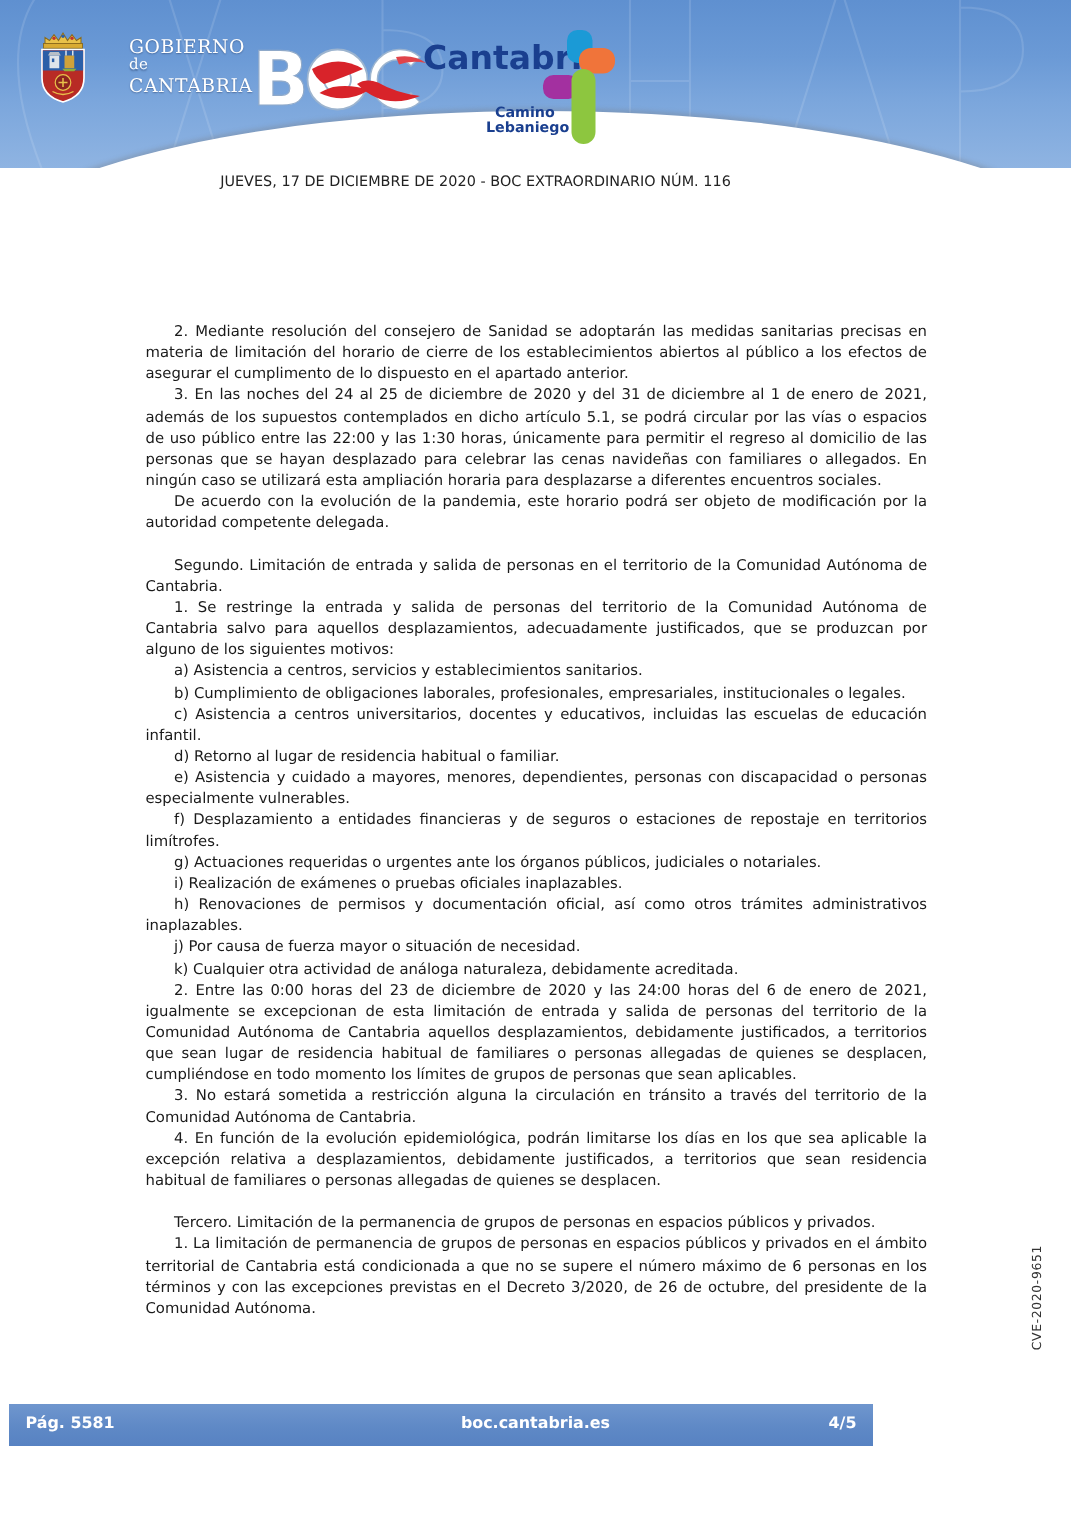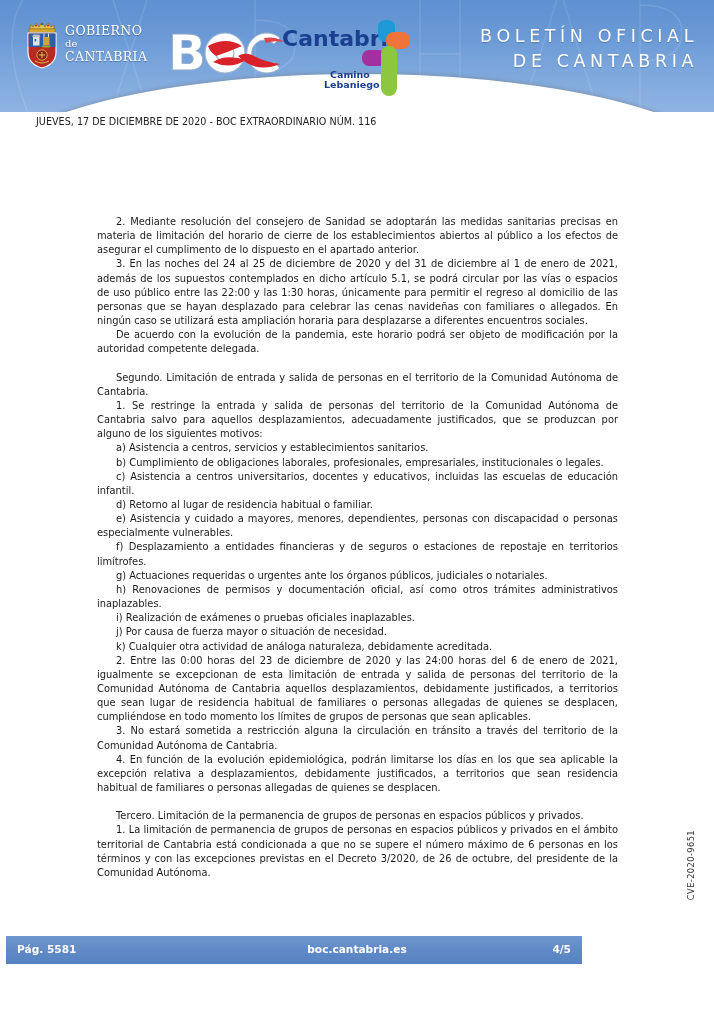--- a/index.html
+++ b/index.html
@@ -57,21 +57,21 @@
     background: #b9bcbf;
     border-radius: 50% 50% 0 0 / 100% 100% 0 0;
   }
 
   
   .gob-block {
     position: absolute;
     left: 22px; top: 18px;
     display: flex;
     align-items: center;
-    gap: 3px;
+    gap: 24px;
   }
   .escudo {
     position: relative;
     width: 40px; height: 52px;
   }
   .escudo svg { display:block; }
   .gob-text {
     color: #ffffff;
     font-family: "DejaVu Serif", "Liberation Serif", serif;
     line-height: 1.12;
@@ -106,24 +106,24 @@
     letter-spacing: 4.6px;
     line-height: 1.45;
     text-shadow: 0 1px 1px rgba(30,50,90,0.30);
   }
 
   
   .date-line {
     position: absolute;
     left: 0; top: 116px;
     width: 634px;
+    text-align: center;
     font-size: 9.6px;
     color: #222222;
     letter-spacing: .02px;
-    padding-left: 36px;
   }
 
   
   .content {
     position: absolute;
     left: 97px;
     top: 184px;
     width: 521px;
     font-size: 9.9px;
     line-height: 14.15px;
@@ -269,44 +269,40 @@
 
         <rect x="96" y="4" width="17" height="22" rx="7" fill="#1b9ad6"></rect>
         <rect x="104" y="16" width="24" height="17" rx="8" fill="#f0743a"></rect>
         <rect x="80" y="34" width="24" height="16" rx="7" fill="#a330a0"></rect>
         <rect x="99" y="30" width="16" height="50" rx="8" fill="#8dc63f"></rect>
         <text x="48" y="62" font-family="DejaVu Sans, Liberation Sans, sans-serif" font-size="9.5" font-weight="bold" fill="#1a3f8f">Camino</text>
         <text x="42" y="72" font-family="DejaVu Sans, Liberation Sans, sans-serif" font-size="9.5" font-weight="bold" fill="#1a3f8f">Lebaniego</text>
       </svg>
     </div>
 
-    <div class="boc-title">
-      <div>BOLETÍN OFICIAL</div>
-      <div>DE CANTABRIA</div>
-    </div>
   </div>
 
   <div class="date-line">JUEVES, 17 DE DICIEMBRE DE 2020 - BOC EXTRAORDINARIO NÚM. 116</div>
 
   <div class="content">
     <p>2. Mediante resolución del consejero de Sanidad se adoptarán las medidas sanitarias precisas en materia de limitación del horario de cierre de los establecimientos abiertos al público a los efectos de asegurar el cumplimento de lo dispuesto en el apartado anterior.</p>
     <p>3. En las noches del 24 al 25 de diciembre de 2020 y del 31 de diciembre al 1 de enero de 2021, además de los supuestos contemplados en dicho artículo 5.1, se podrá circular por las vías o espacios de uso público entre las 22:00 y las 1:30 horas, únicamente para permitir el regreso al domicilio de las personas que se hayan desplazado para celebrar las cenas navideñas con familiares o allegados. En ningún caso se utilizará esta ampliación horaria para desplazarse a diferentes encuentros sociales.</p>
     <p>De acuerdo con la evolución de la pandemia, este horario podrá ser objeto de modificación por la autoridad competente delegada.</p>
     <div class="gap"></div>
     <p>Segundo. Limitación de entrada y salida de personas en el territorio de la Comunidad Autónoma de Cantabria.</p>
     <p>1. Se restringe la entrada y salida de personas del territorio de la Comunidad Autónoma de Cantabria salvo para aquellos desplazamientos, adecuadamente justificados, que se produzcan por alguno de los siguientes motivos:</p>
     <p>a) Asistencia a centros, servicios y establecimientos sanitarios.</p>
     <p>b) Cumplimiento de obligaciones laborales, profesionales, empresariales, institucionales o legales.</p>
     <p>c) Asistencia a centros universitarios, docentes y educativos, incluidas las escuelas de educación infantil.</p>
     <p>d) Retorno al lugar de residencia habitual o familiar.</p>
     <p>e) Asistencia y cuidado a mayores, menores, dependientes, personas con discapacidad o personas especialmente vulnerables.</p>
     <p>f) Desplazamiento a entidades financieras y de seguros o estaciones de repostaje en territorios limítrofes.</p>
     <p>g) Actuaciones requeridas o urgentes ante los órganos públicos, judiciales o notariales.</p>
+    <p>i) Realización de exámenes o pruebas oficiales inaplazables.</p>
     <p>h) Renovaciones de permisos y documentación oficial, así como otros trámites administrativos inaplazables.</p>
-    <p>i) Realización de exámenes o pruebas oficiales inaplazables.</p>
     <p>j) Por causa de fuerza mayor o situación de necesidad.</p>
     <p>k) Cualquier otra actividad de análoga naturaleza, debidamente acreditada.</p>
     <p>2. Entre las 0:00 horas del 23 de diciembre de 2020 y las 24:00 horas del 6 de enero de 2021, igualmente se excepcionan de esta limitación de entrada y salida de personas del territorio de la Comunidad Autónoma de Cantabria aquellos desplazamientos, debidamente justificados, a territorios que sean lugar de residencia habitual de familiares o personas allegadas de quienes se desplacen, cumpliéndose en todo momento los límites de grupos de personas que sean aplicables.</p>
     <p>3. No estará sometida a restricción alguna la circulación en tránsito a través del territorio de la Comunidad Autónoma de Cantabria.</p>
     <p>4. En función de la evolución epidemiológica, podrán limitarse los días en los que sea aplicable la excepción relativa a desplazamientos, debidamente justificados, a territorios que sean residencia habitual de familiares o personas allegadas de quienes se desplacen.</p>
     <div class="gap"></div>
     <p>Tercero. Limitación de la permanencia de grupos de personas en espacios públicos y privados.</p>
     <p>1. La limitación de permanencia de grupos de personas en espacios públicos y privados en el ámbito territorial de Cantabria está condicionada a que no se supere el número máximo de 6 personas en los términos y con las excepciones previstas en el Decreto 3/2020, de 26 de octubre, del presidente de la Comunidad Autónoma.</p>
   </div>
 

